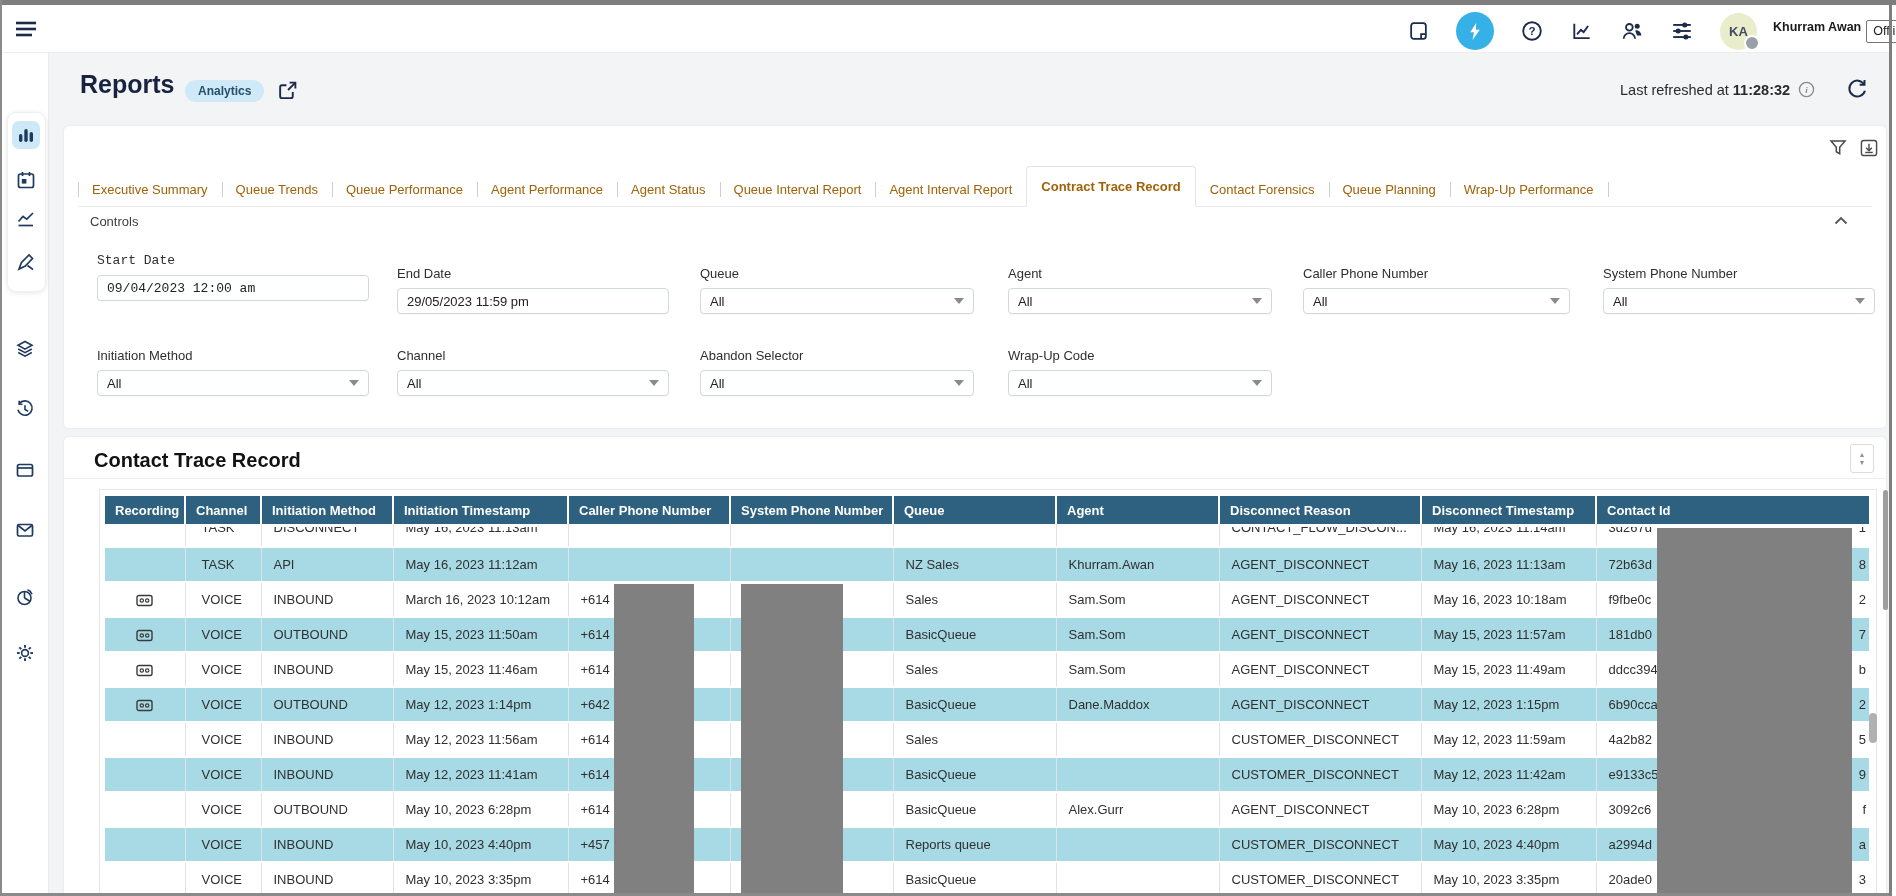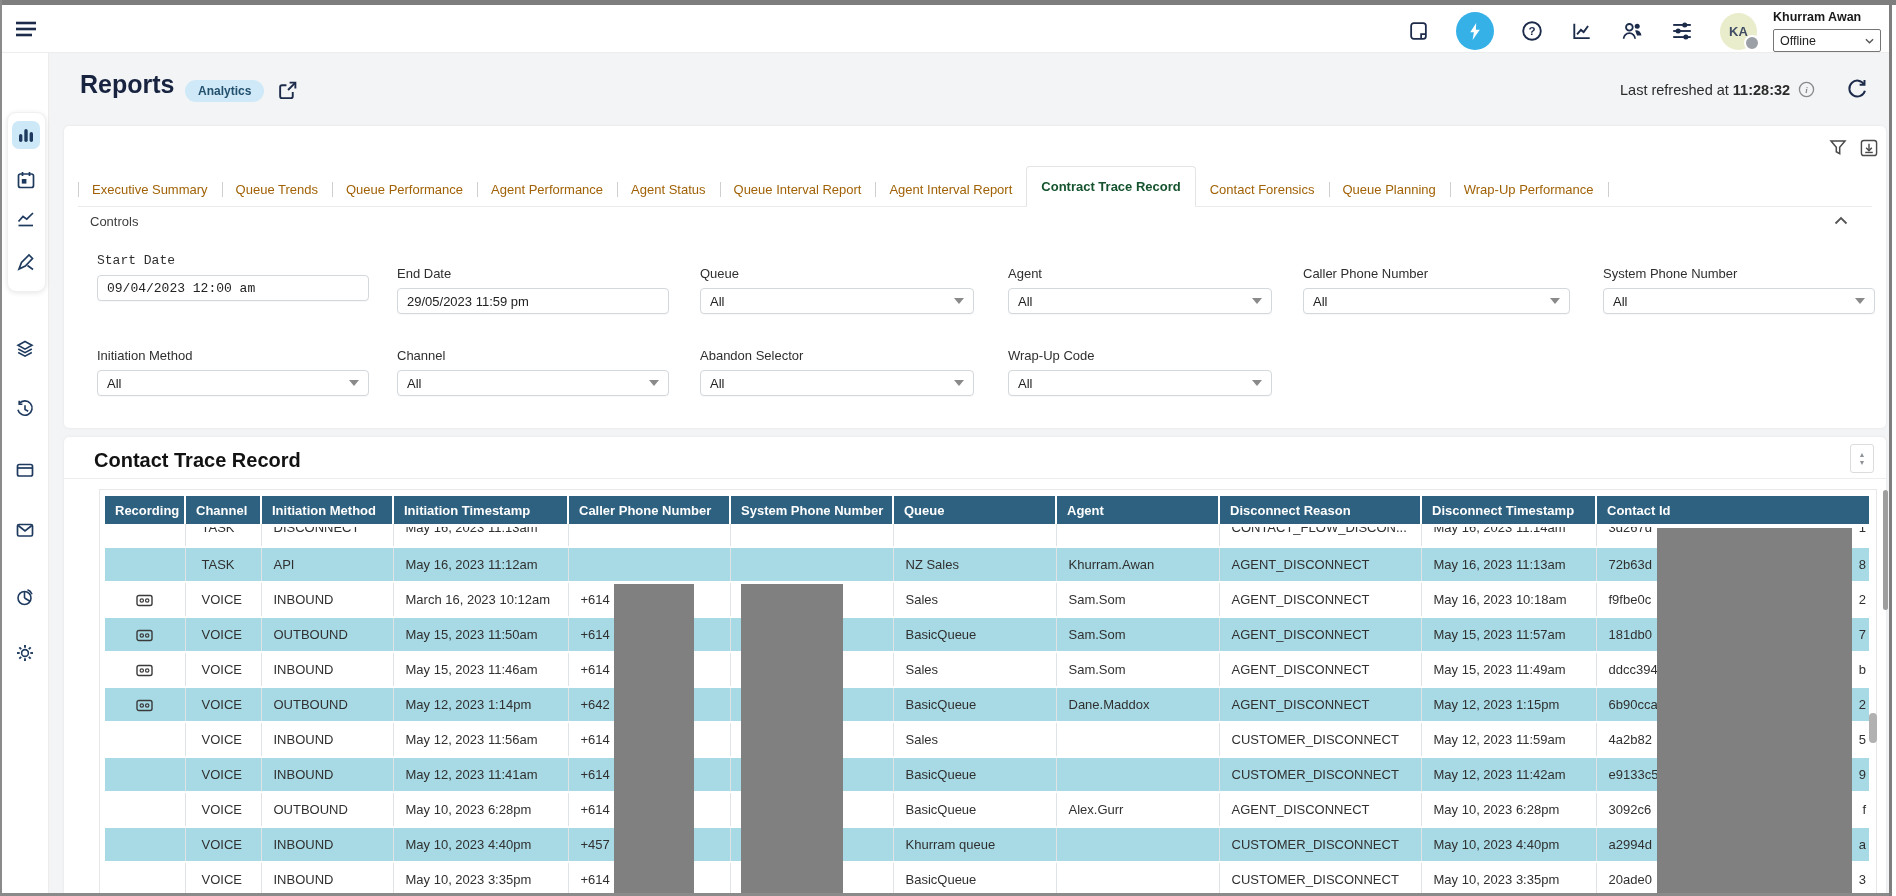--- a/index.html
+++ b/index.html
@@ -14,21 +14,21 @@
   .page-scrollthumb{left:1883px;top:490px;width:5px;height:120px;background:#9e9e9e;border-radius:3px;z-index:97;}
   
   .topbar{left:2px;top:5px;width:1887px;height:47px;background:#fff;border-bottom:1px solid #ededed;z-index:10;}
   .hamburger{left:12px;top:12px;width:24px;height:24px;display:flex;align-items:center;justify-content:center;cursor:pointer;}
   .tb-right{position:absolute;right:8px;top:4px;height:44px;display:flex;align-items:center;gap:26px;}
   .tbicon{width:24px;height:24px;display:flex;align-items:center;justify-content:center;cursor:pointer;}
   .flash-circle{width:38px;height:38px;border-radius:50%;background:#35b1e8;display:flex;align-items:center;justify-content:center;cursor:pointer;}
   .avatar{position:relative;width:37px;height:37px;border-radius:50%;background:#eaedcb;display:flex;align-items:center;justify-content:center;
     font-size:13px;font-weight:bold;color:#3f4c63;margin-right:-10px;}
   .status-dot{position:absolute;right:-3px;bottom:-1px;width:12px;height:12px;border-radius:50%;background:#9aa0a5;border:2px solid #fff;}
-  .user-meta{width:108px;display:flex;flex-direction:column;gap:5px;}
+  .user-meta{width:108px;display:flex;flex-direction:row;gap:5px;}
   .user-name{font-size:12.5px;font-weight:bold;color:#191919;white-space:nowrap;}
   .status-select{height:21px;border:1px solid #767676;border-radius:2px;background:#fff;display:flex;align-items:center;
     justify-content:space-between;padding:0 6px;font-size:12.5px;color:#222;cursor:pointer;}
   
   .sidebar{left:2px;top:52px;width:46px;height:841px;background:#fff;border-right:1px solid #ececec;z-index:9;}
   .side-card{position:absolute;left:5px;top:60px;width:37px;height:178px;background:#fff;border:1px solid #f0f0f0;border-radius:9px;
     box-shadow:0 1px 5px rgba(0,0,0,.10);}
   .side-item{position:absolute;left:4px;width:28px;height:28px;border-radius:7px;display:flex;align-items:center;justify-content:center;cursor:pointer;}
   .side-item.active{background:#cde8f7;}
   .side-loose{position:absolute;left:13px;width:20px;height:20px;cursor:pointer;}
@@ -47,21 +47,21 @@
   .card1{left:64px;top:126px;width:1822px;height:302px;background:#fff;border-radius:5px;box-shadow:0 0 3px rgba(0,0,0,.07);z-index:4;}
   .card2{left:64px;top:437px;width:1822px;height:457px;background:#fff;border-radius:5px 5px 0 0;box-shadow:0 0 3px rgba(0,0,0,.07);z-index:4;overflow:hidden;}
   .card1-icons{position:absolute;top:13px;right:8px;display:flex;gap:13px;}
   .card1-icons span{cursor:pointer;}
   
   .tab-bar{position:absolute;left:14px;right:14px;top:44px;height:36px;border-bottom:1px solid #eaeaea;display:flex;align-items:flex-end;}
   .tab{position:relative;height:33px;line-height:33px;padding:0 14px;font-size:13px;color:#a16207;cursor:pointer;white-space:nowrap;}
   .tab:not(.active)::before{content:'';position:absolute;left:0;top:9px;height:15px;width:1px;background:#cfcfcf;}
   .tab.active + .tab::before{display:none;}
   .tab:last-child::after{content:'';position:absolute;right:-1px;top:9px;height:15px;width:1px;background:#cfcfcf;}
-  .tab.active{background:#fff;border:1px solid #e4e4e4;border-bottom:1px solid #fff;border-radius:4px 4px 0 0;color:#14532d;
+  .tab.active{background:#fff;border:1px solid #e4e4e4;border-bottom:1px solid #fff;border-radius:4px 4px 0 0;color:#a16207;
     font-weight:bold;height:39px;line-height:39px;margin-bottom:-1px;}
   
   .controls-title{position:absolute;left:26px;top:88px;font-size:13px;color:#3d3d3d;}
   .controls-collapse{position:absolute;right:38px;top:90px;cursor:pointer;}
   .field{position:absolute;}
   .flabel{font-size:13px;color:#2f2f2f;margin-bottom:7px;white-space:nowrap;}
   .fbox{height:26px;border:1px solid #d3d8dc;border-radius:4px;background:#fff;display:flex;align-items:center;
     justify-content:space-between;padding:0 9px;font-size:13px;color:#222;box-sizing:border-box;box-shadow:0 1px 1px rgba(0,0,0,.03);cursor:pointer;}
   .p0{left:33px;top:127px;width:272px;font-family:Liberation Mono, monospace;}  .p1{left:333px;top:140px;width:272px;}
   .p2{left:636px;top:140px;width:274px;} .p3{left:944px;top:140px;width:264px;}
@@ -679,21 +679,21 @@
               </span>
             </td>
           </tr>
           <tr class="blue">
             <td class="rec"></td>
             <td>VOICE</td>
             <td>INBOUND</td>
             <td>May 10, 2023 4:40pm</td>
             <td>+457</td>
             <td>+612</td>
-            <td>Khurram queue</td>
+            <td>Reports queue</td>
             <td></td>
             <td>CUSTOMER_DISCONNECT</td>
             <td>May 10, 2023 4:40pm</td>
             <td class="cid">
               <span class="cidwrap">
                 <span>a2994d</span>
                 <span>a</span>
               </span>
             </td>
           </tr>

